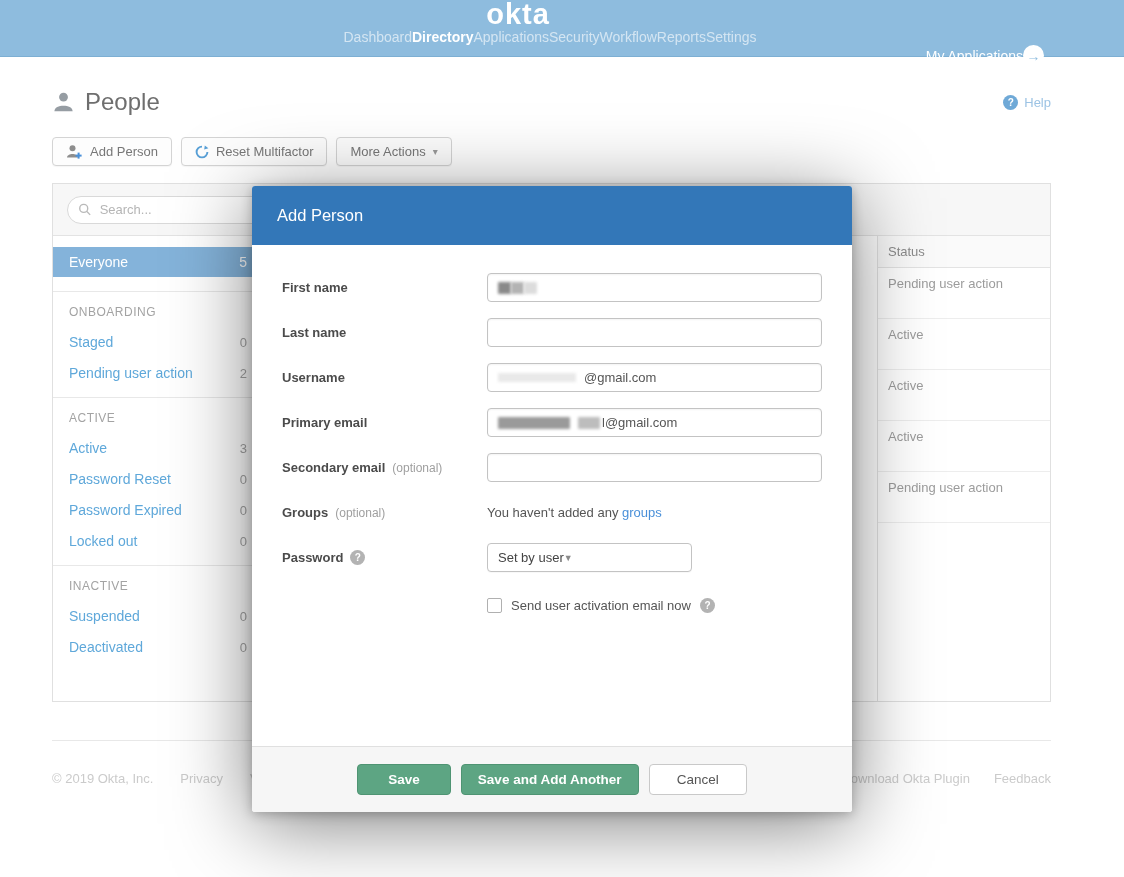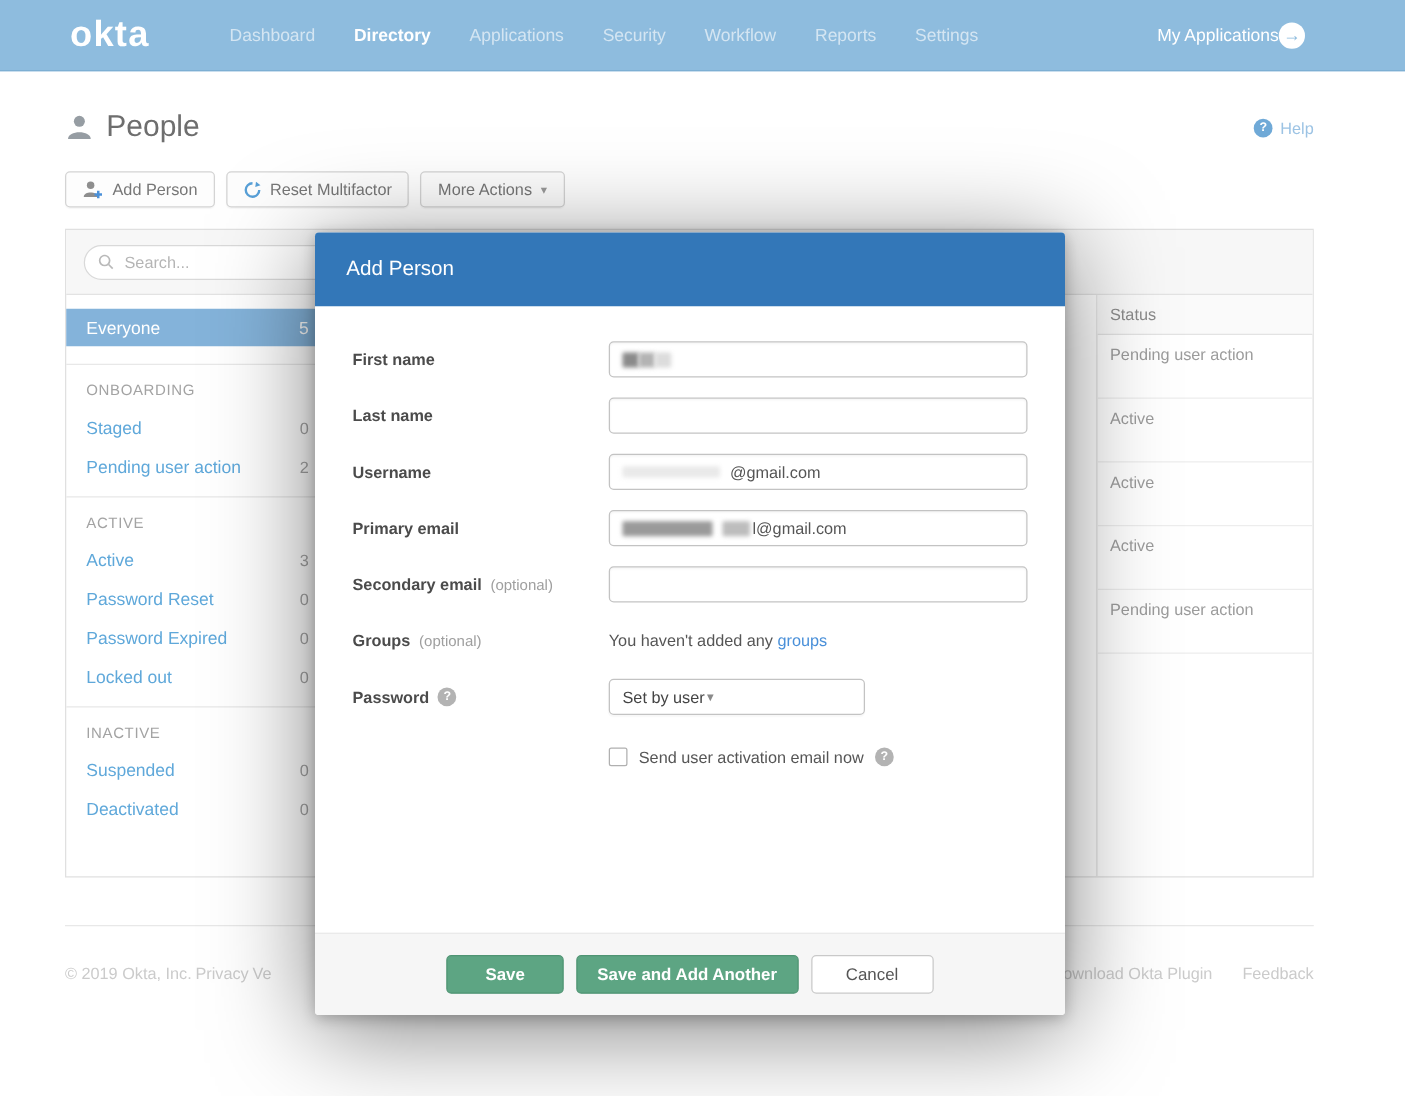--- a/index.html
+++ b/index.html
@@ -7,26 +7,27 @@
   body {
     width:1124px; height:877px; position:relative; overflow:hidden;
     background:#ffffff; font-family:"Liberation Sans", sans-serif;
   }
 
   
   .topnav {
     height:57px; background:var(--nav_bg,#8ebcde);
     display:flex; align-items:center; padding:0 80px 0 56px;
     border-bottom:1px solid #7dafd3;
+    flex-direction:column;
   }
   .brand {
     color:#fff; font-size:29px; font-weight:bold; letter-spacing:1px;
     margin-right:64px; line-height:1; cursor:pointer;
   }
-  .nav-items { display:flex; gap:31px; }
+  .nav-items { display:flex; }
   .nav-items a {
     color:rgba(255,255,255,0.62); font-size:14px; text-decoration:none; cursor:pointer;
   }
   .nav-items a.active { color:#fff; font-weight:bold; }
   .nav-right { margin-left:auto; display:flex; align-items:center; gap:0; }
   .nav-right a { color:#fff; font-size:14px; text-decoration:none; cursor:pointer; }
   .arrow-circle {
     width:21px; height:21px; border-radius:50%; background:#fff;
     color:var(--nav_bg,#8ebcde); font-size:14px; font-weight:bold;
     display:flex; align-items:center; justify-content:center; cursor:pointer;
@@ -109,21 +110,21 @@
   .sb-item a { color:var(--sidebar_link,#5fa8da); text-decoration:none; cursor:pointer; }
   .sb-item .count { color:#a5a5a5; font-size:13px; }
 
   
   .footer-divider { position:absolute; left:52px; right:73px; top:740px; border-top:1px solid #e8e8e8; }
   .page-footer {
     position:absolute; left:52px; right:73px; top:771px;
     display:flex; font-size:13px; color:#cbcbcb;
   }
   .page-footer a { color:#cbcbcb; text-decoration:none; cursor:pointer; }
-  .footer-left { display:flex; gap:3px; }
+  .footer-left { display:flex; gap:27px; }
   .footer-right { margin-left:auto; display:flex; gap:24px; }
 
   
   .modal {
     position:absolute; left:252px; top:186px; width:600px; background:#fff;
     border-radius:3px; box-shadow:0 12px 80px rgba(0,0,0,.5), 0 2px 12px rgba(0,0,0,.25);
   }
   .modal-header {
     height:59px; background:var(--modal_header_bg,#3377b8);
     display:flex; align-items:center; padding-left:25px; border-radius:3px 3px 0 0;

